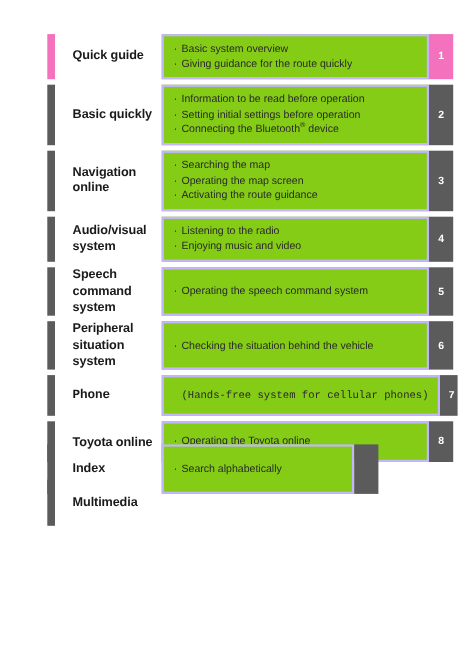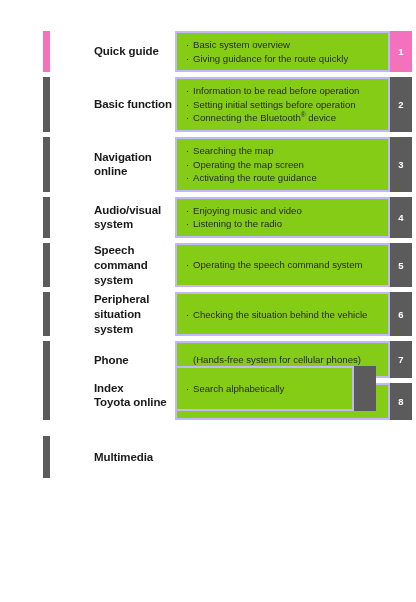--- a/index.html
+++ b/index.html
@@ -54,21 +54,20 @@
     width: 97px;
     display: flex;
     align-items: center;
     padding-left: 16px;
     box-sizing: border-box;
     font-size: 11.5px;
     font-weight: bold;
     color: #1a1a1a;
     line-height: 1.28;
     letter-spacing: -0.1px;
-    margin-left: 28px;
   }
 
   
   .desc-box {
     flex: 1 1 auto;
     background: #84cc16;
     border: 2px solid #c4b5fd;
     box-sizing: border-box;
     display: flex;
     flex-direction: column;
@@ -113,29 +112,29 @@
     background: #f471bd;
   }
 
   
   .row-h1 { min-height: 37px; }
   .row-h2 { min-height: 44px; }
   .row-h3 { min-height: 44px; }
   .row-h4 { min-height: 37px; }
   .row-h5 { min-height: 37px; }
   .row-h6 { min-height: 37px; }
-  .row-h7 { min-height: 37px; }
+  .row-h7 { min-height: 37px; font-family: Liberation Mono, monospace; }
   .row-h8 { min-height: 37px; }
 
   
   .index-block {
     position: absolute;
     left: 43px;
-    top: 366px;
-    width: 333px;
+    top: 404px;
+    width: 301px;
   }
   .index-block .chapter-title { width: 97px; }
   .index-row { min-height: 45px; }
 
   
   .multimedia-block {
     position: absolute;
     left: 43px;
     top: 436px;
     width: 369px;
@@ -158,21 +157,21 @@
       <div class="chapter-title">Quick guide</div>
       <div class="desc-box">
         <div class="desc-line"><span class="bullet">·</span><span>Basic system overview</span></div>
         <div class="desc-line"><span class="bullet">·</span><span>Giving guidance for the route quickly</span></div>
       </div>
       <div class="num-tab accent">1</div>
     </div>
 
     <div class="toc-row row-h2">
       <div class="spine"></div>
-      <div class="chapter-title">Basic function</div>
+      <div class="chapter-title">Basic quickly</div>
       <div class="desc-box">
         <div class="desc-line"><span class="bullet">·</span><span>Information to be read before operation</span></div>
         <div class="desc-line"><span class="bullet">·</span><span>Setting initial settings before operation</span></div>
         <div class="desc-line"><span class="bullet">·</span><span>Connecting the Bluetooth</span><sup>®</sup><span> device</span></div>
       </div>
       <div class="num-tab">2</div>
     </div>
 
     <div class="toc-row row-h3">
       <div class="spine"></div>
@@ -182,22 +181,22 @@
         <div class="desc-line"><span class="bullet">·</span><span>Operating the map screen</span></div>
         <div class="desc-line"><span class="bullet">·</span><span>Activating the route guidance</span></div>
       </div>
       <div class="num-tab">3</div>
     </div>
 
     <div class="toc-row row-h4">
       <div class="spine"></div>
       <div class="chapter-title">Audio/visual system</div>
       <div class="desc-box">
+        <div class="desc-line"><span class="bullet">·</span><span>Listening to the radio</span></div>
         <div class="desc-line"><span class="bullet">·</span><span>Enjoying music and video</span></div>
-        <div class="desc-line"><span class="bullet">·</span><span>Listening to the radio</span></div>
       </div>
       <div class="num-tab">4</div>
     </div>
 
     <div class="toc-row row-h5">
       <div class="spine"></div>
       <div class="chapter-title">Speech command system</div>
       <div class="desc-box">
         <div class="desc-line"><span class="bullet">·</span><span>Operating the speech command system</span></div>
       </div>

